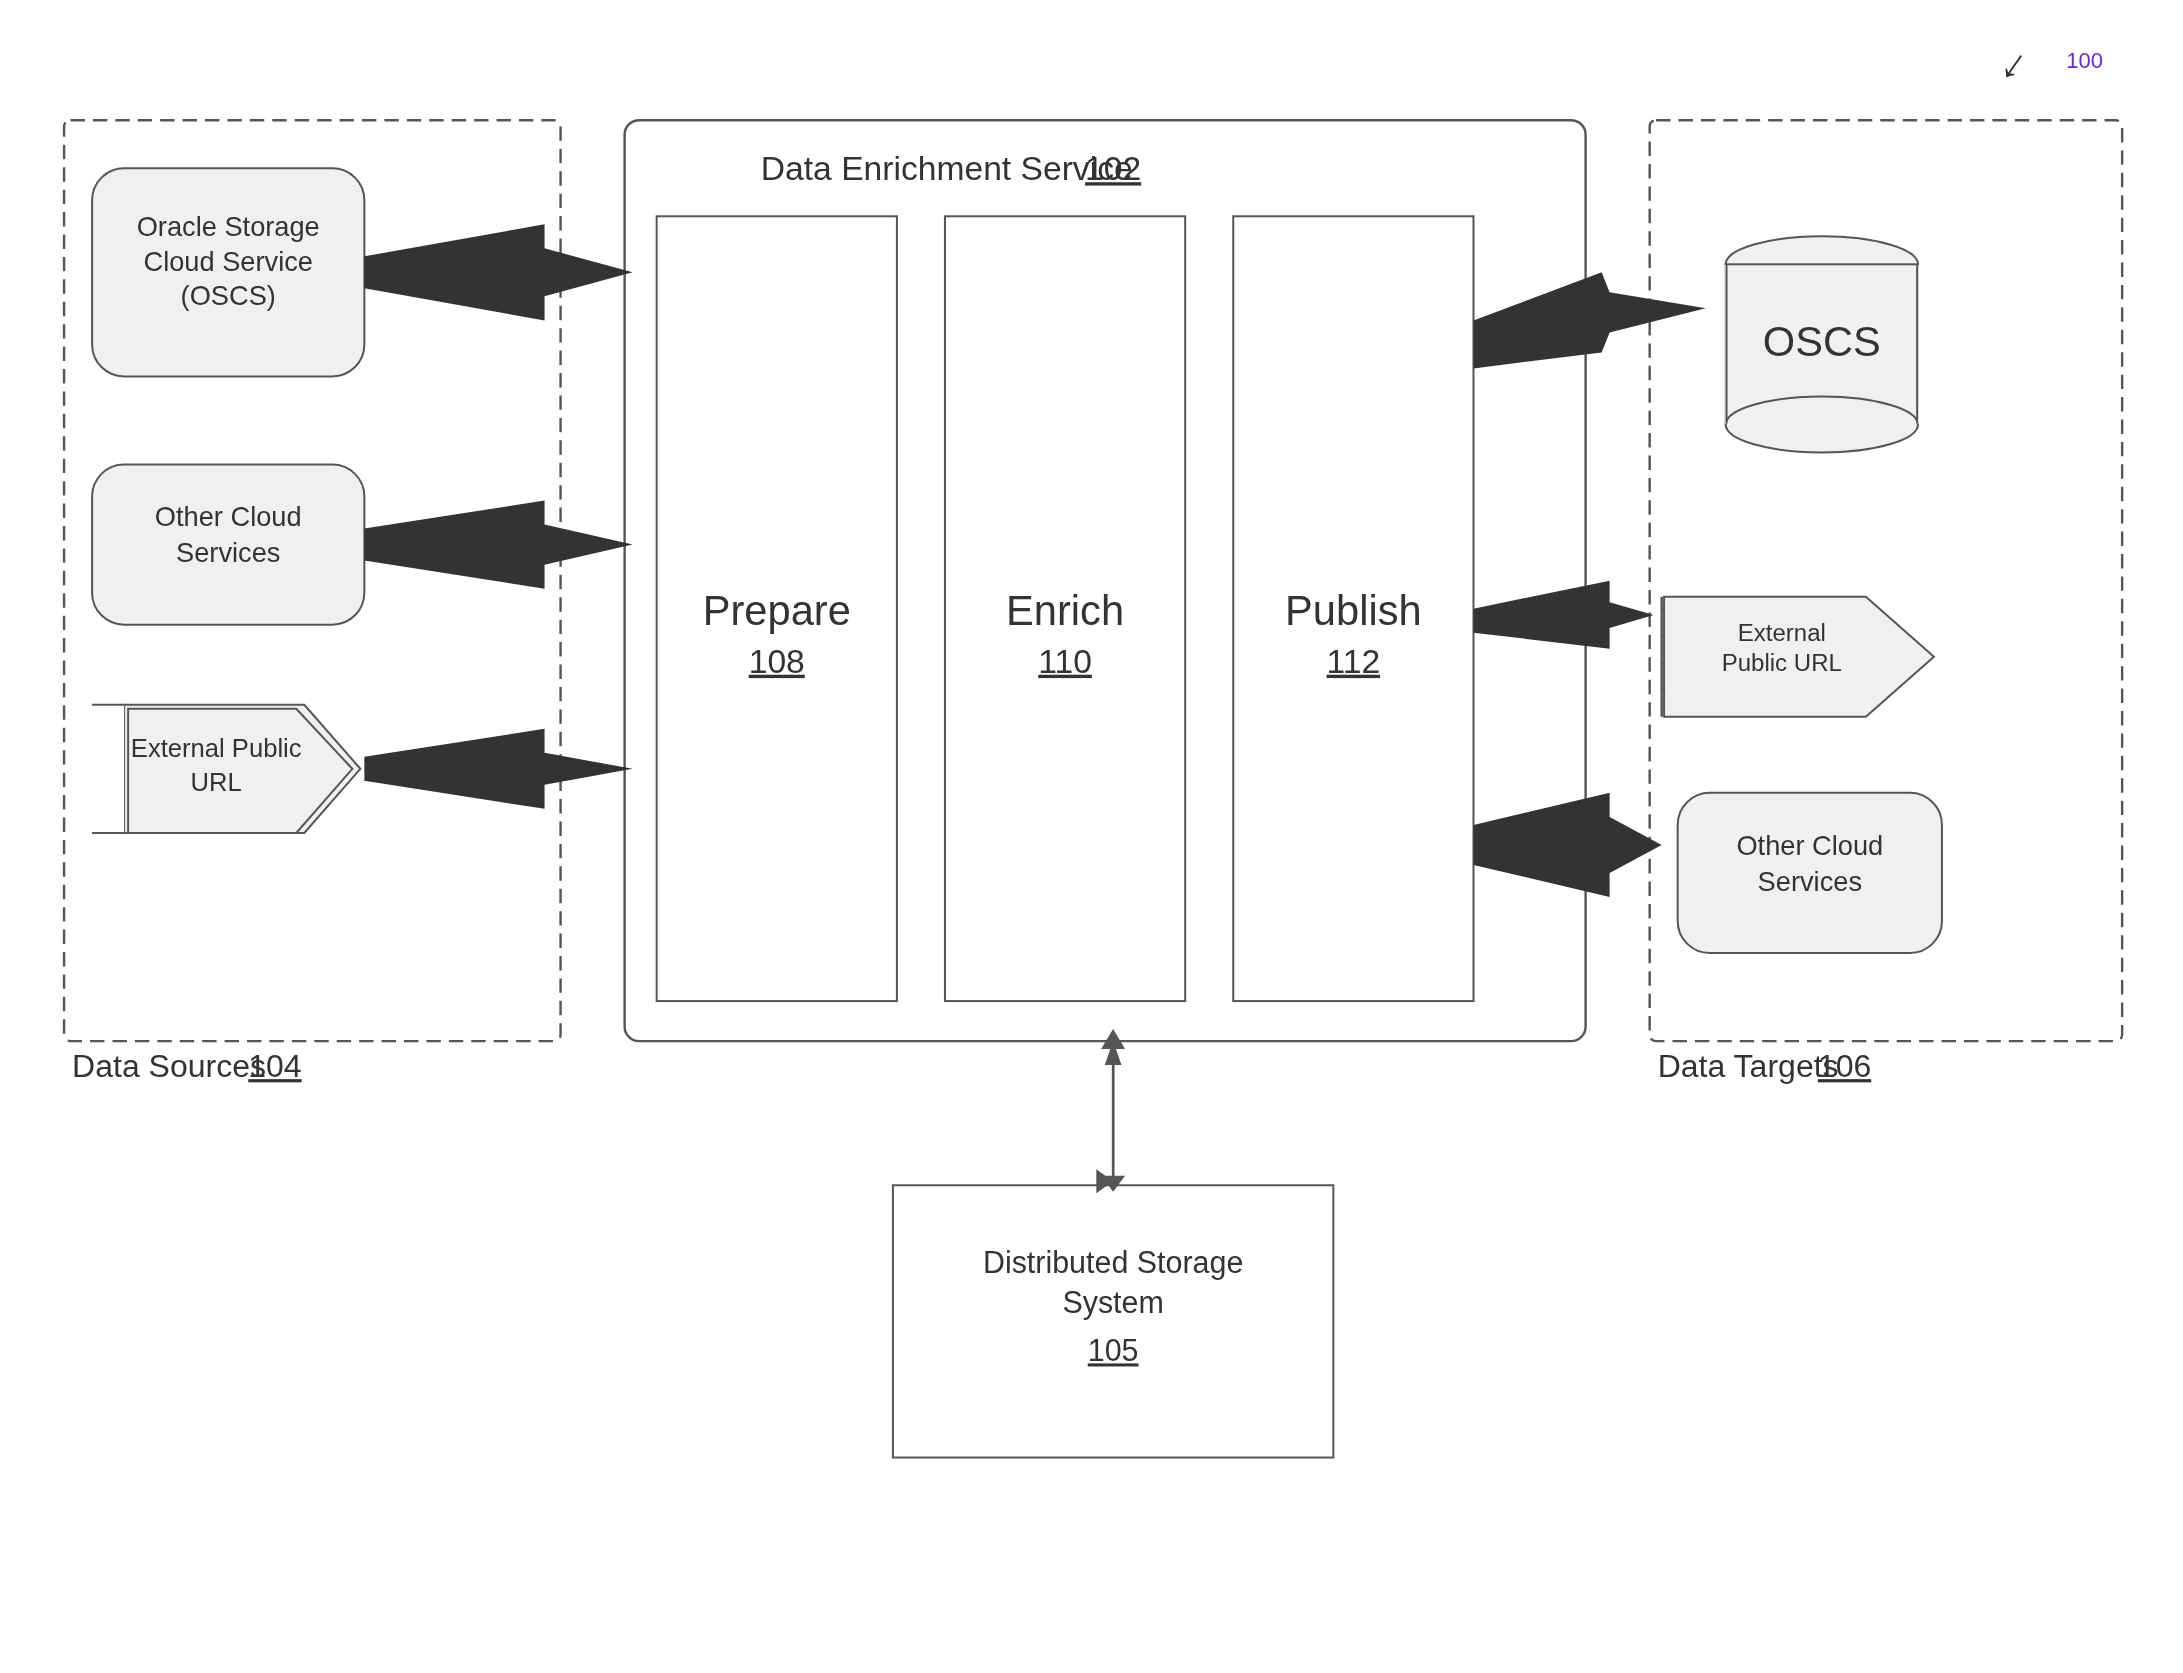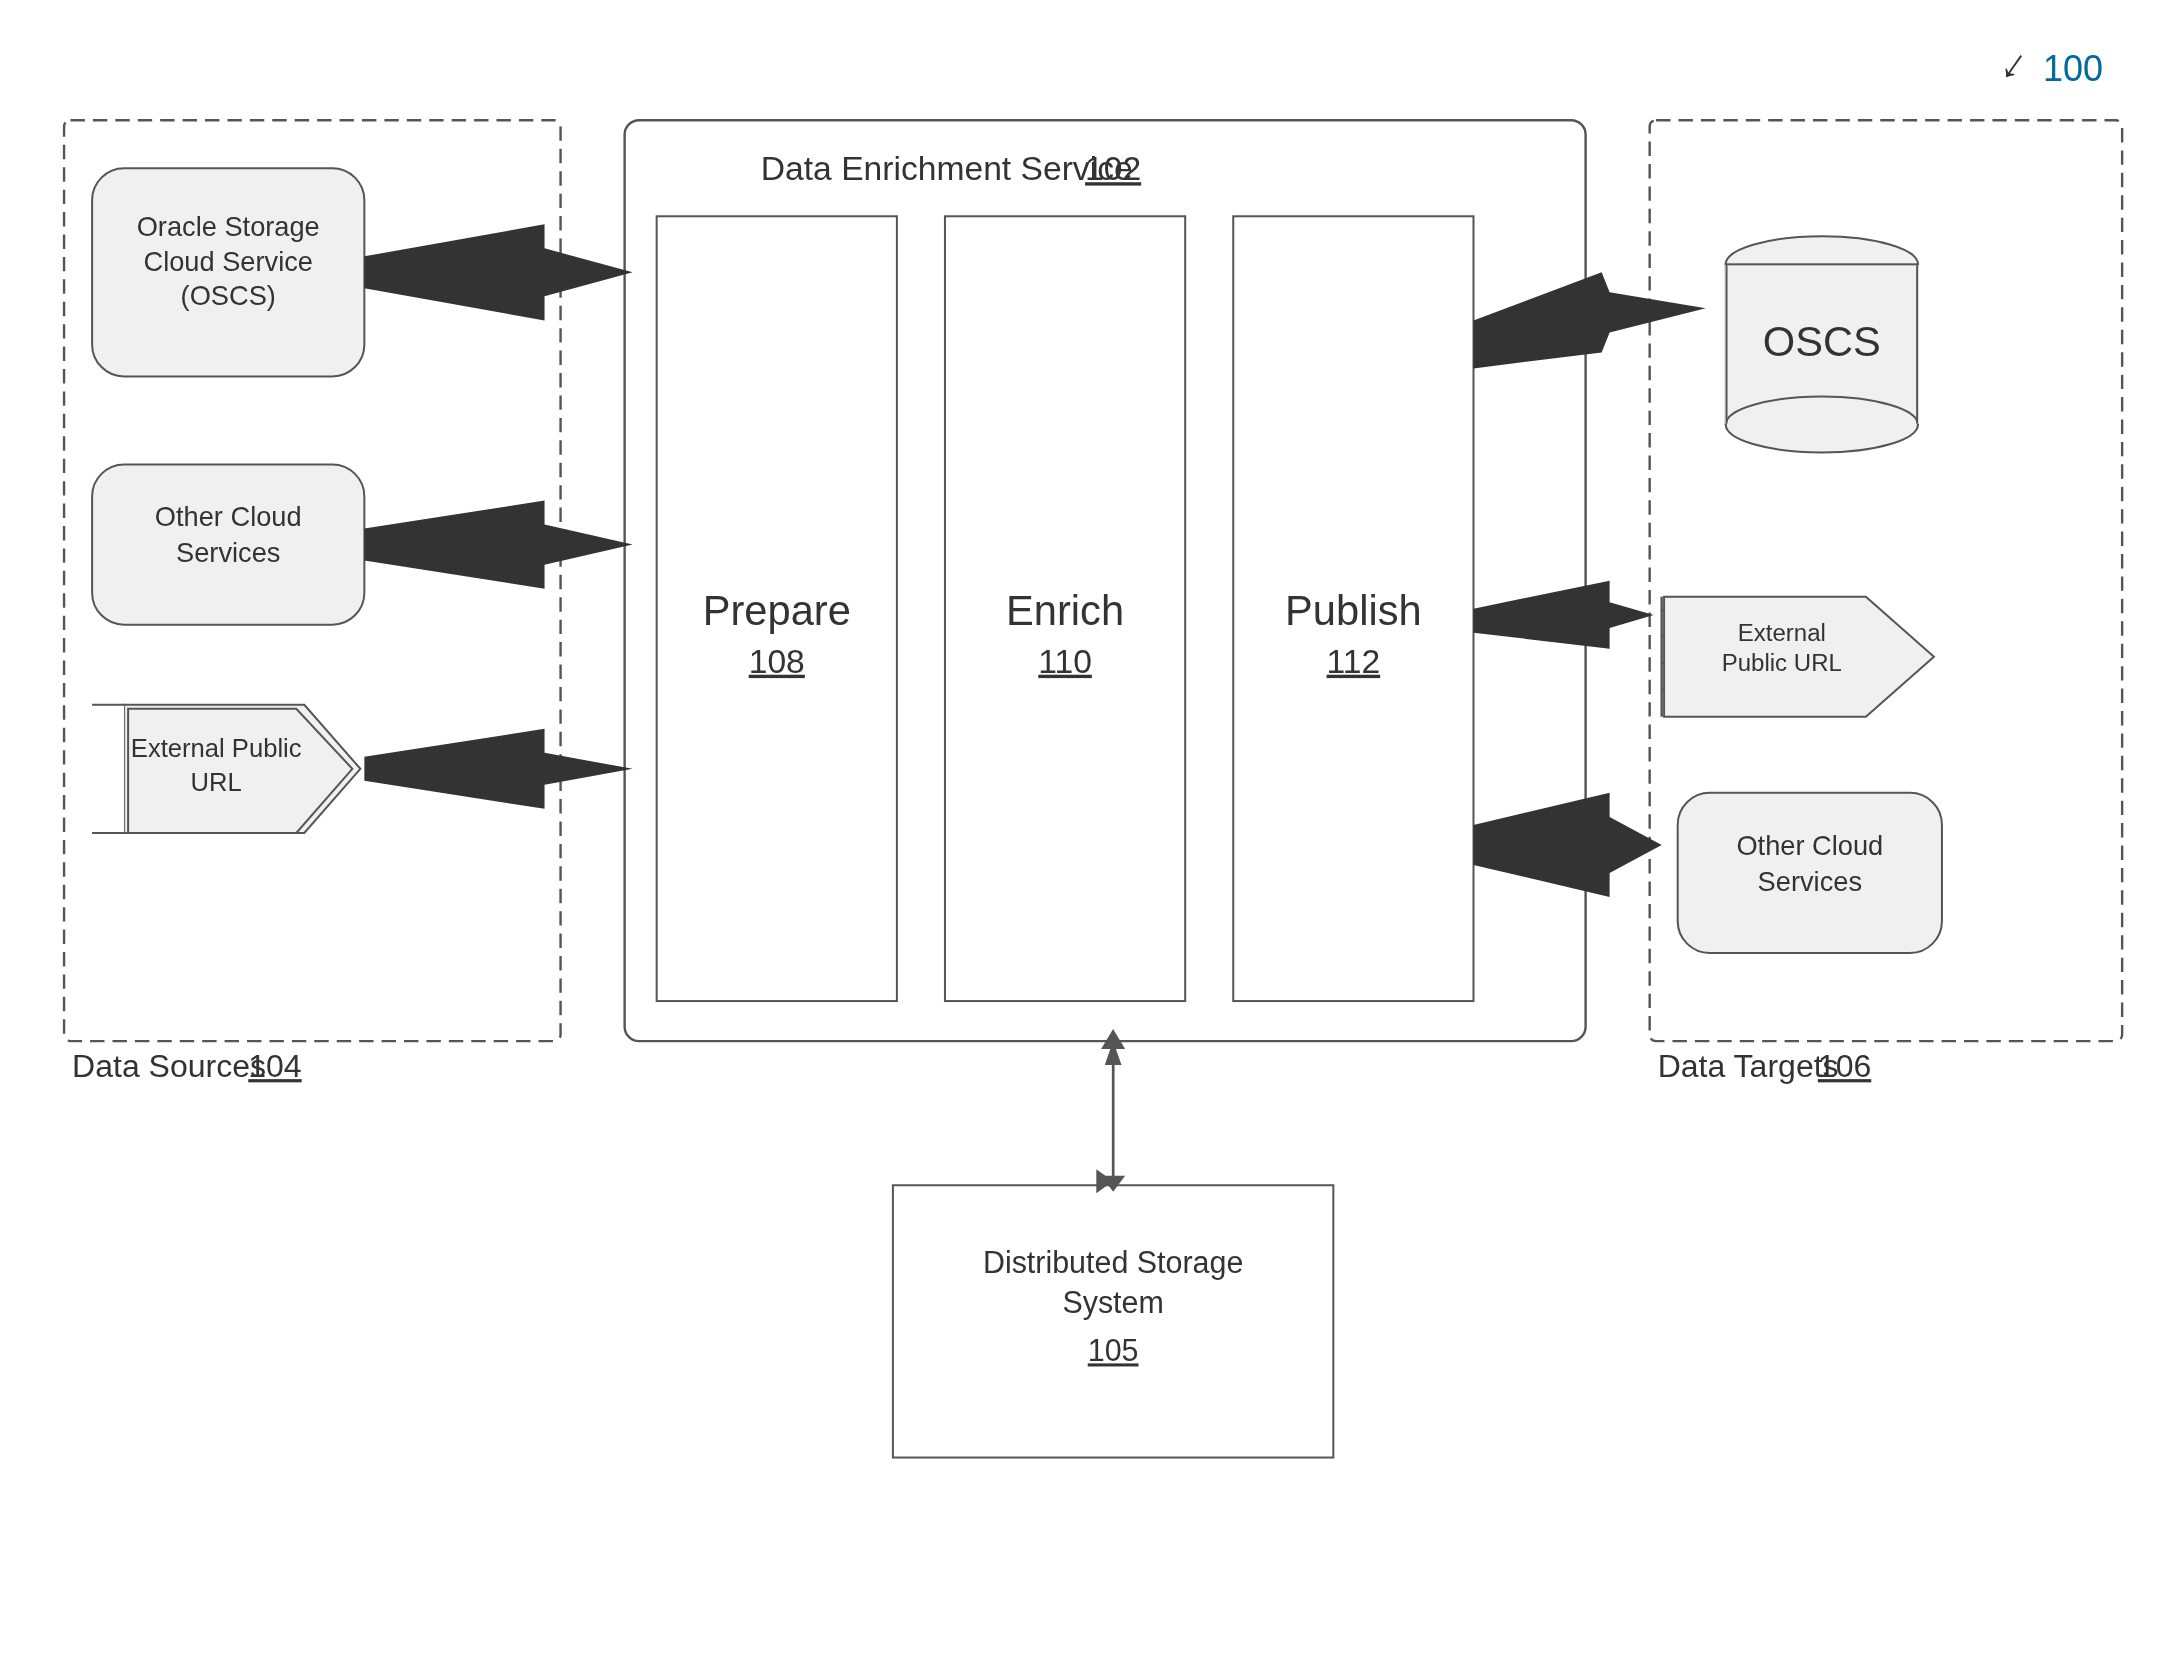--- a/index.html
+++ b/index.html
@@ -11,21 +11,21 @@
       position: relative;
       overflow: hidden;
     }
   </style>
 </head>
 <body>
 
 <div style="position:absolute;top:0;left:0;width:2183px;height:1673px;">
 
   <div style="position:absolute;top:44px;right:160px;font-size:44px;color:#333;transform:rotate(215deg);">↑</div>
-  <div style="position:absolute;top:48px;right:80px;font-size:36px;color:#0369a1;margin-left:40px;">100</div>
+  <div style="position:absolute;top:48px;right:80px;font-size:22px;color:#6d28d9;margin-left:40px;">100</div>
 
   <svg style="position:absolute;top:0;left:0;width:2183px;height:1673px;" viewBox="0 0 2726 2089" xmlns="http://www.w3.org/2000/svg">
 
     <rect x="80" y="150" width="620" height="1150" fill="none" stroke="#555" stroke-width="3" stroke-dasharray="18,10" rx="8"></rect>
 
     <text x="90" y="1345" font-size="40" fill="#333" font-family="Arial">Data Sources</text>
     <text x="310" y="1345" font-size="40" fill="#333" font-family="Arial" text-decoration="underline">104</text>
 
     <rect x="780" y="150" width="1200" height="1150" fill="none" stroke="#555" stroke-width="3" rx="18"></rect>
 

